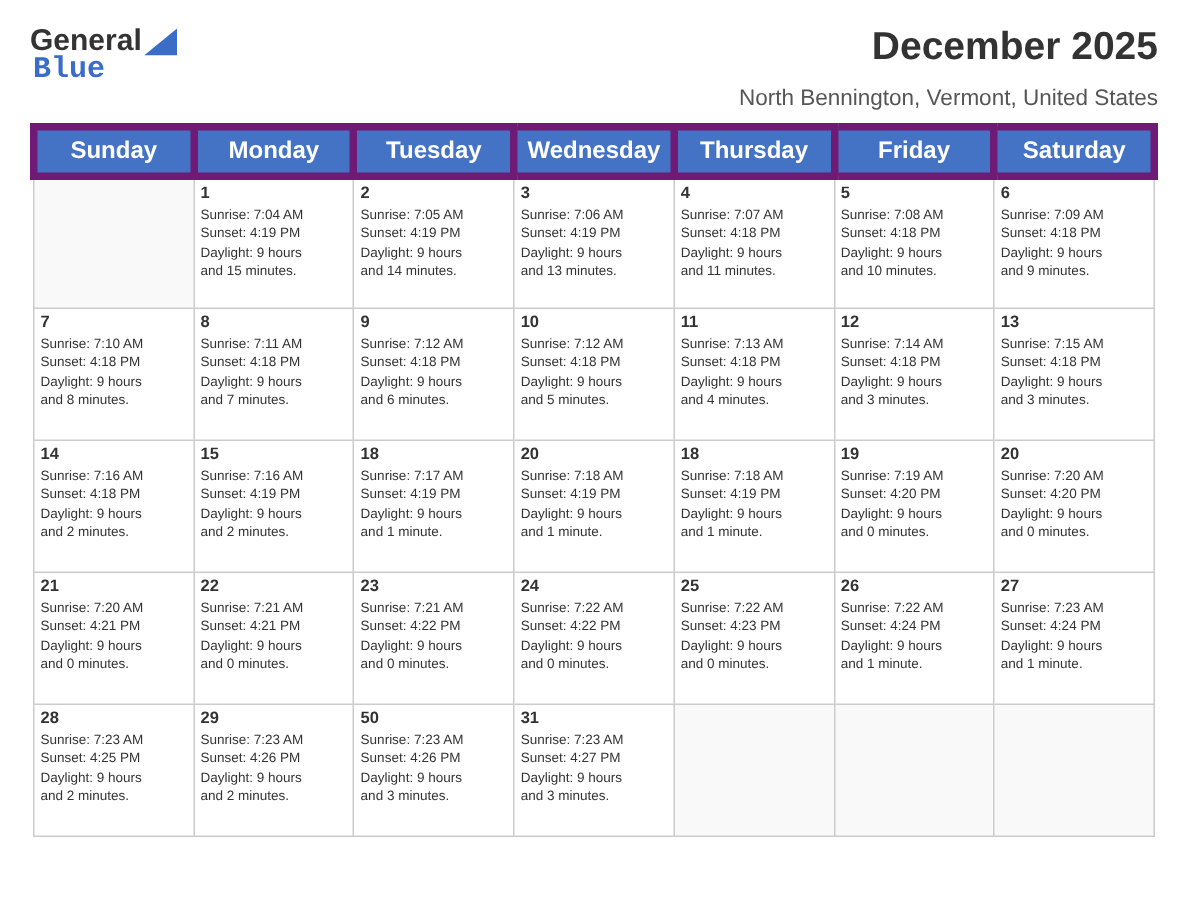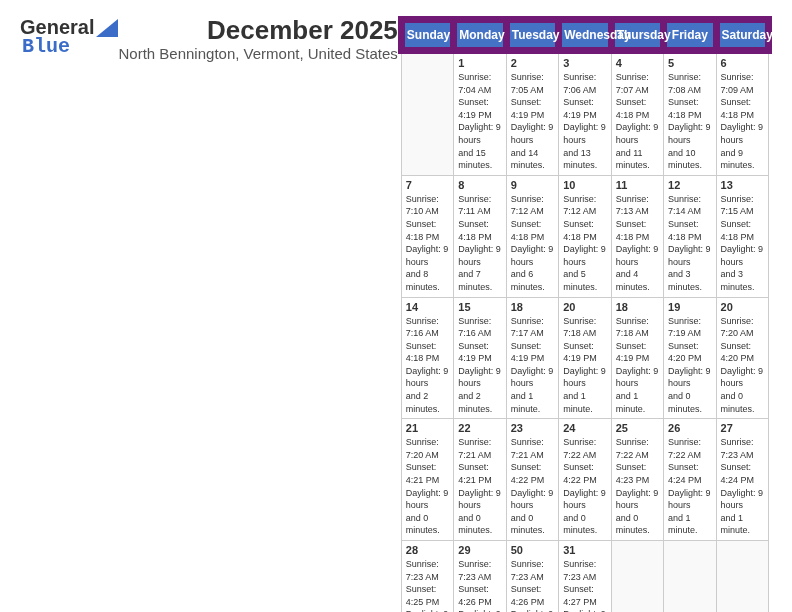--- a/index.html
+++ b/index.html
@@ -9,21 +9,21 @@
       width: 792px;
       height: 612px;
       overflow: hidden;
     }
     .page {
       width: 792px;
       height: 516px;
       background: #fff;
       padding: 16px 20px 12px 20px;
       display: flex;
-      flex-direction: row;
+      flex-direction: column;
     }
     .header {
       display: flex;
       justify-content: space-between;
       align-items: flex-start;
       margin-bottom: 8px;
     }
     .logo {
       display: flex;
       flex-direction: column;
@@ -34,37 +34,37 @@
     }
     .month-title {
       font-size: 26px;
       font-weight: bold;
       color: #333;
       line-height: 1.1;
     }
     .location {
       font-size: 15px;
       color: #555;
-      margin-top: 0;
+      margin-top: 12px;
     }
     .calendar {
       flex: 1;
       border: 1px solid #ccc;
       border-collapse: collapse;
       width: 100%;
       table-layout: fixed;
     }
     .calendar th {
       background: #4472c4;
       color: #fff;
-      font-size: 12px;
+      font-size: 16px;
       font-weight: bold;
       text-align: center;
       padding: 5px 2px;
-      border: 7px solid #701a75;
+      border: 5px solid #701a75;
     }
     .calendar td {
       vertical-align: top;
       border: 1px solid #ccc;
       padding: 3px 4px;
       font-size: 9.5px;
       color: #333;
       height: 88px;
       width: calc(100% / 7);
     }

